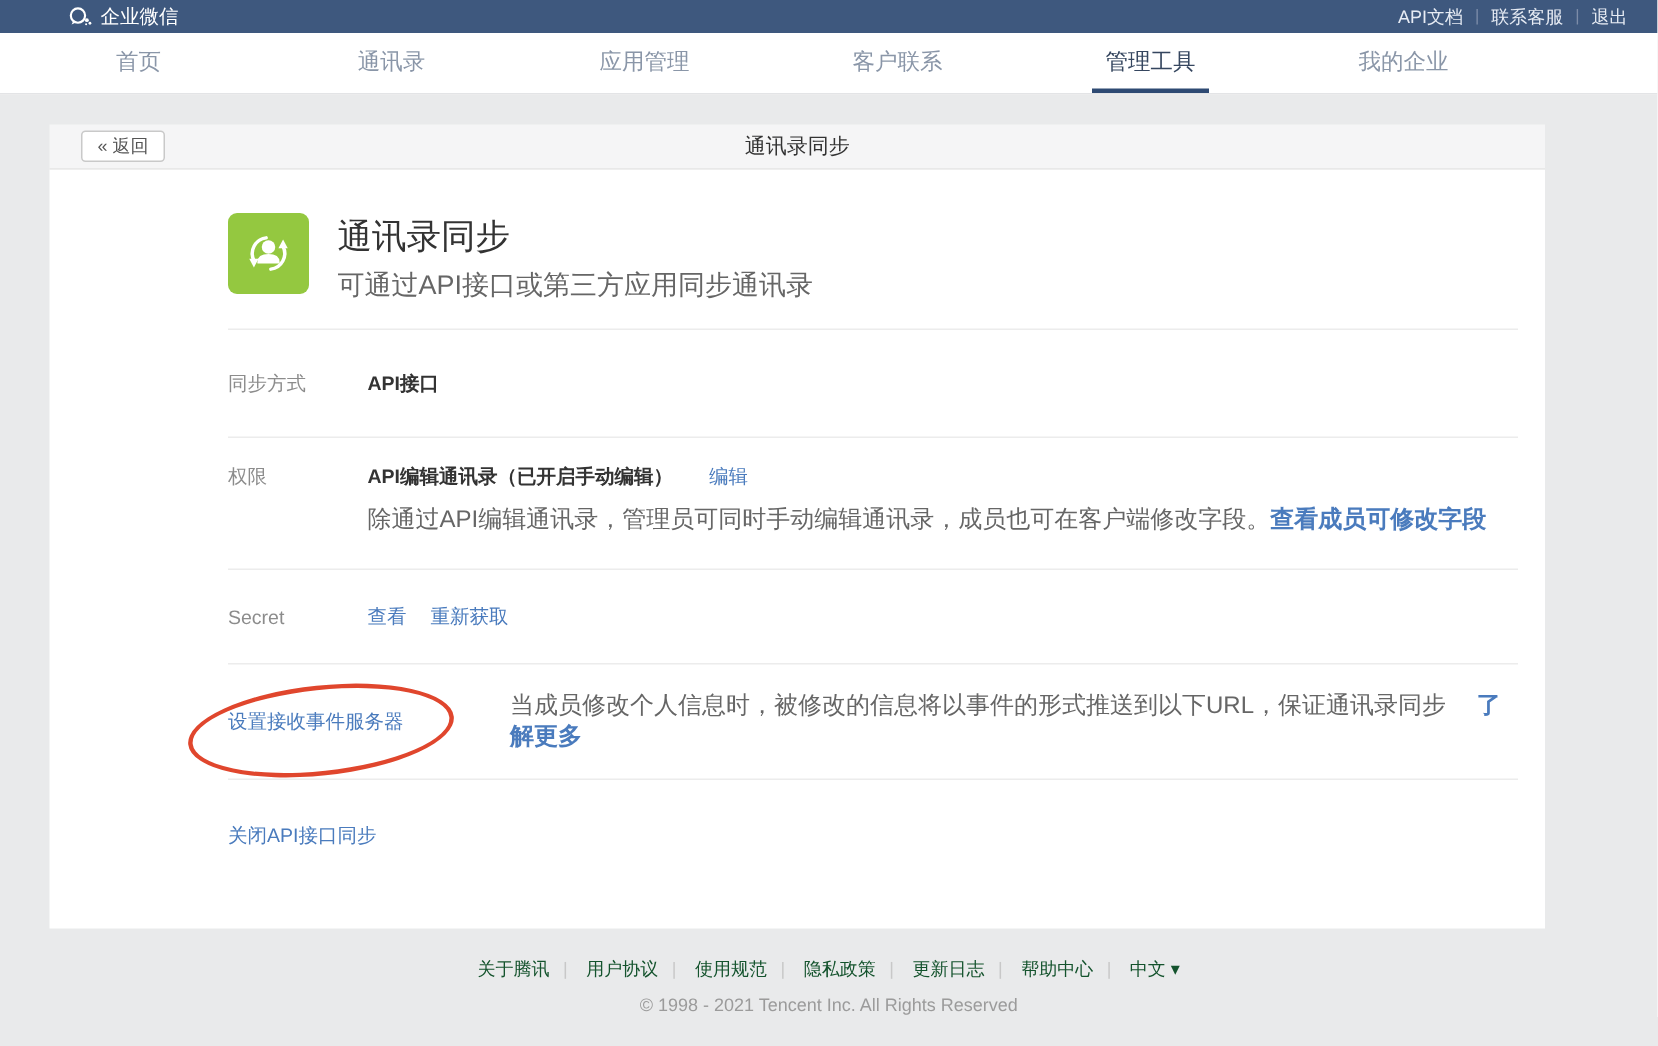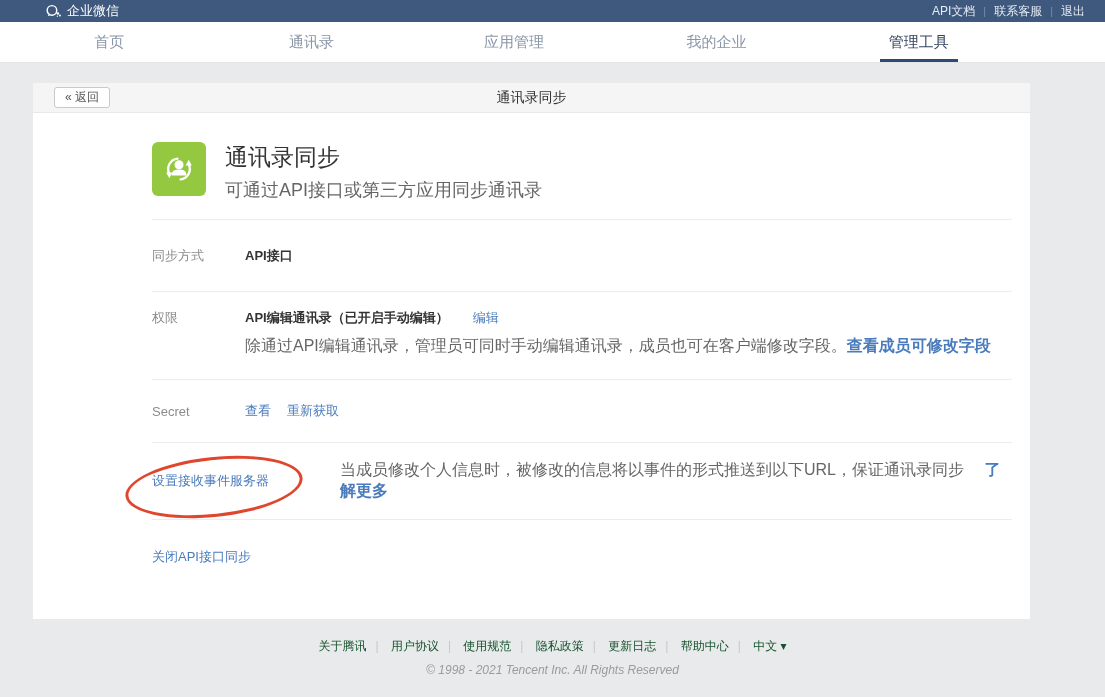--- a/index.html
+++ b/index.html
@@ -89,21 +89,21 @@
     position:absolute;left:125px;top:394px;width:172px;height:54px;
     border:3px solid #e0462d;border-radius:50%;
     transform:rotate(-6deg);pointer-events:none;
   }
 
   
   .footer{margin-top:19px;text-align:center;}
   .footer-links{font-size:12px;color:#9b9b9b;}
   .footer-links a{color:#14532d;padding:0 9px;}
   .f-sep{color:#c8c8c8;}
-  .copyright{font-size:12px;color:#9b9b9b;margin-top:8px;font-style:italic;}
+  .copyright{font-size:12px;color:#9b9b9b;margin-top:8px;}
 </style>
 </head>
 <body>
 
 <div class="topbar">
   <div class="brand">
     <span>
       <svg width="17" height="15" viewBox="0 0 20 17">
         <circle cx="8.2" cy="7.2" r="5.6" fill="none" stroke="#ffffff" stroke-width="1.7"></circle>
         <path d="M4.5 11.5 L3.2 14.2 L6.6 12.6" fill="#ffffff"></path>
@@ -121,22 +121,23 @@
     <span class="topbar-sep">|</span>
     <a>退出</a>
   </div>
 </div>
 
 <nav class="navbar">
   <div class="nav-tabs">
     <div class="nav-tab">首页</div>
     <div class="nav-tab">通讯录</div>
     <div class="nav-tab">应用管理</div>
+    <div class="nav-tab">客户联系</div>
+    <div class="nav-tab active">管理工具</div>
     <div class="nav-tab">我的企业</div>
-    <div class="nav-tab active">管理工具</div>
   </div>
 </nav>
 
 <div class="content">
   <div class="card">
 
     <div class="card-header">
       <button class="back-btn">« 返回</button>
       <div class="card-title">通讯录同步</div>
     </div>

